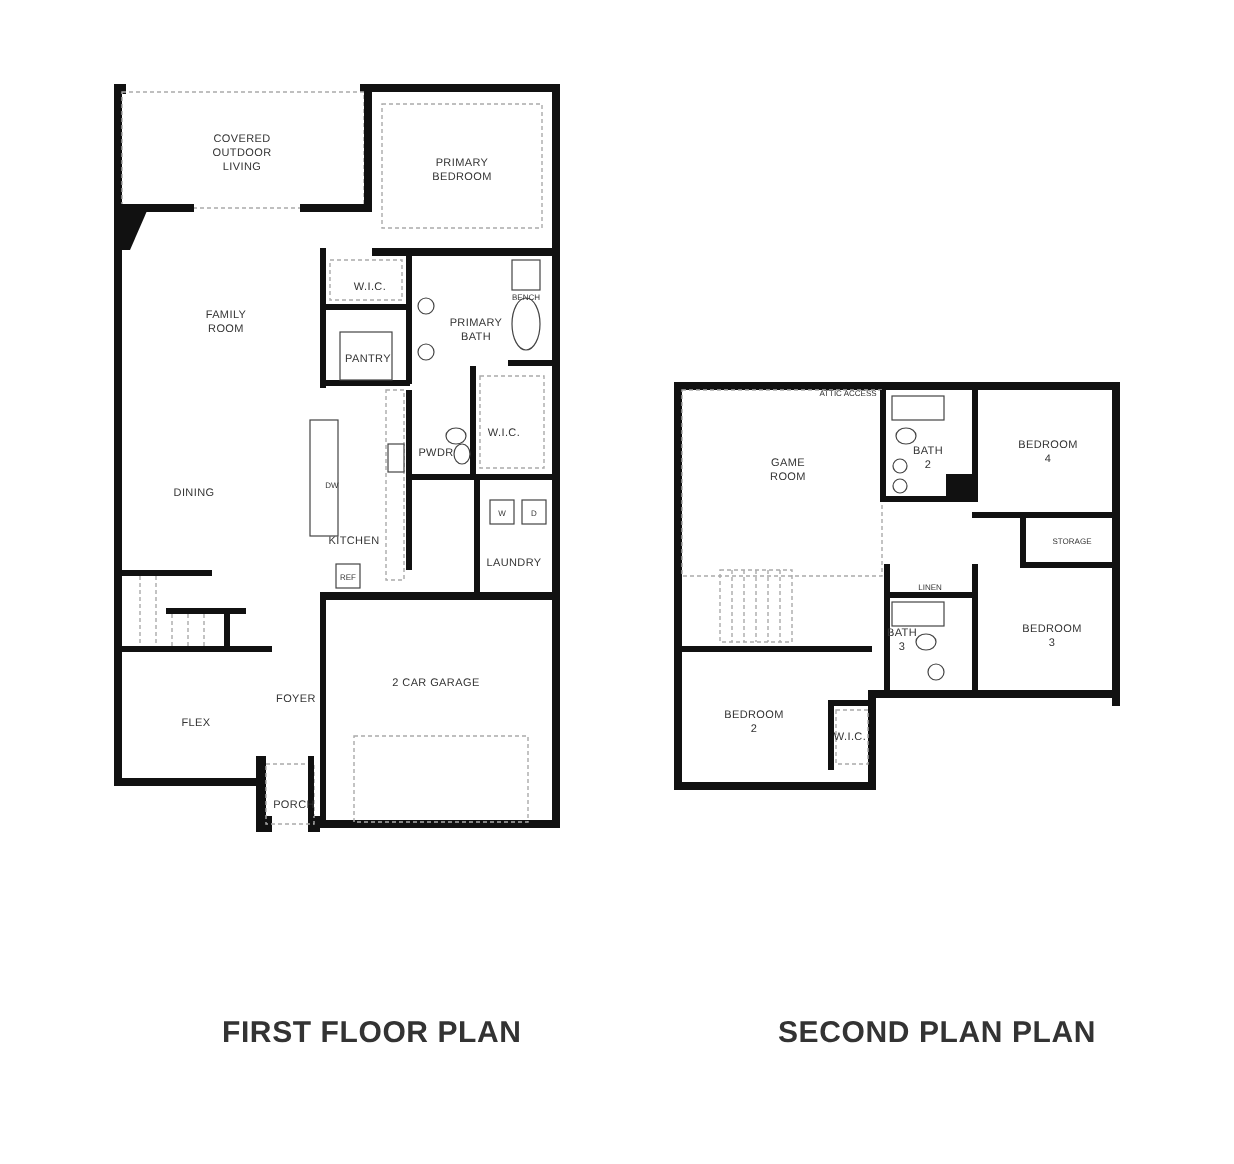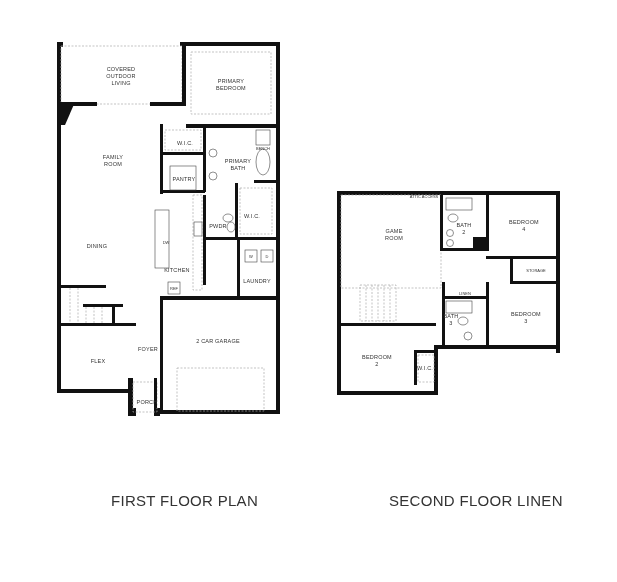--- a/index.html
+++ b/index.html
@@ -1,20 +1,20 @@
 <!DOCTYPE html>
 <html><head>
 <meta charset="utf-8">
 <style>
   html,body{margin:0;padding:0;background:#fff;}
   body{width:617px;height:582px;position:relative;overflow:hidden;font-family:"Liberation Sans",sans-serif;color:#222;}
   svg{position:absolute;left:0;top:0;}
   .lbl{font-family:"Liberation Sans",sans-serif;font-size:5.5px;fill:#333;text-anchor:middle;letter-spacing:0.2px;}
   .lbl-sm{font-family:"Liberation Sans",sans-serif;font-size:4px;fill:#333;text-anchor:middle;}
-  .cap{position:absolute;top:492px;font-size:15px;color:#333;letter-spacing:0.3px;font-weight:normal;}
+  .cap{position:absolute;top:508px;font-size:15px;color:#333;letter-spacing:0.3px;font-weight:bold;}
   .wall{fill:#111;}
   .dash{stroke:#aaa;stroke-width:0.7;fill:none;stroke-dasharray:2,1.5;}
   .fix{stroke:#444;stroke-width:0.6;fill:#fff;}
 </style>
 </head>
 <body>
 
 <svg width="617" height="582" viewBox="0 0 617 582">
 
   <g>
@@ -160,13 +160,13 @@
     <text class="lbl-sm" x="536" y="272">STORAGE</text>
     <text class="lbl-sm" x="465" y="295">LINEN</text>
     <text class="lbl"><tspan x="451" y="318">BATH</tspan><tspan x="451" y="325">3</tspan></text>
     <text class="lbl"><tspan x="526" y="316">BEDROOM</tspan><tspan x="526" y="323">3</tspan></text>
     <text class="lbl"><tspan x="377" y="359">BEDROOM</tspan><tspan x="377" y="366">2</tspan></text>
     <text class="lbl" x="425" y="370">W.I.C.</text>
   </g>
 </svg>
 
 <div class="cap" style="left:111px;">FIRST FLOOR PLAN</div>
-<div class="cap" style="left:389px;">SECOND FLOOR LINEN</div>
+<div class="cap" style="left:389px;">SECOND PLAN PLAN</div>
 
 </body></html>

